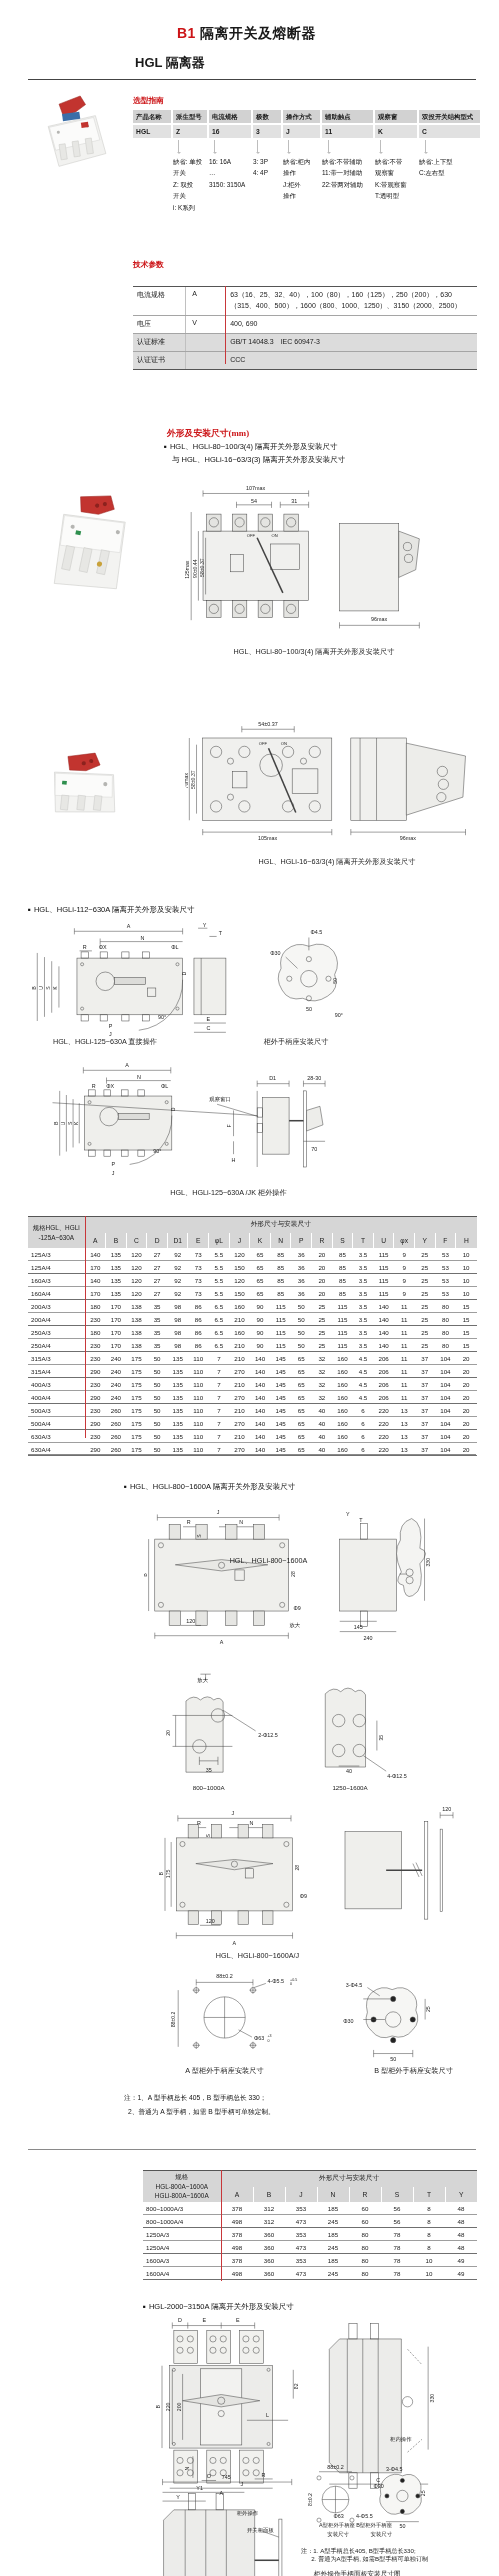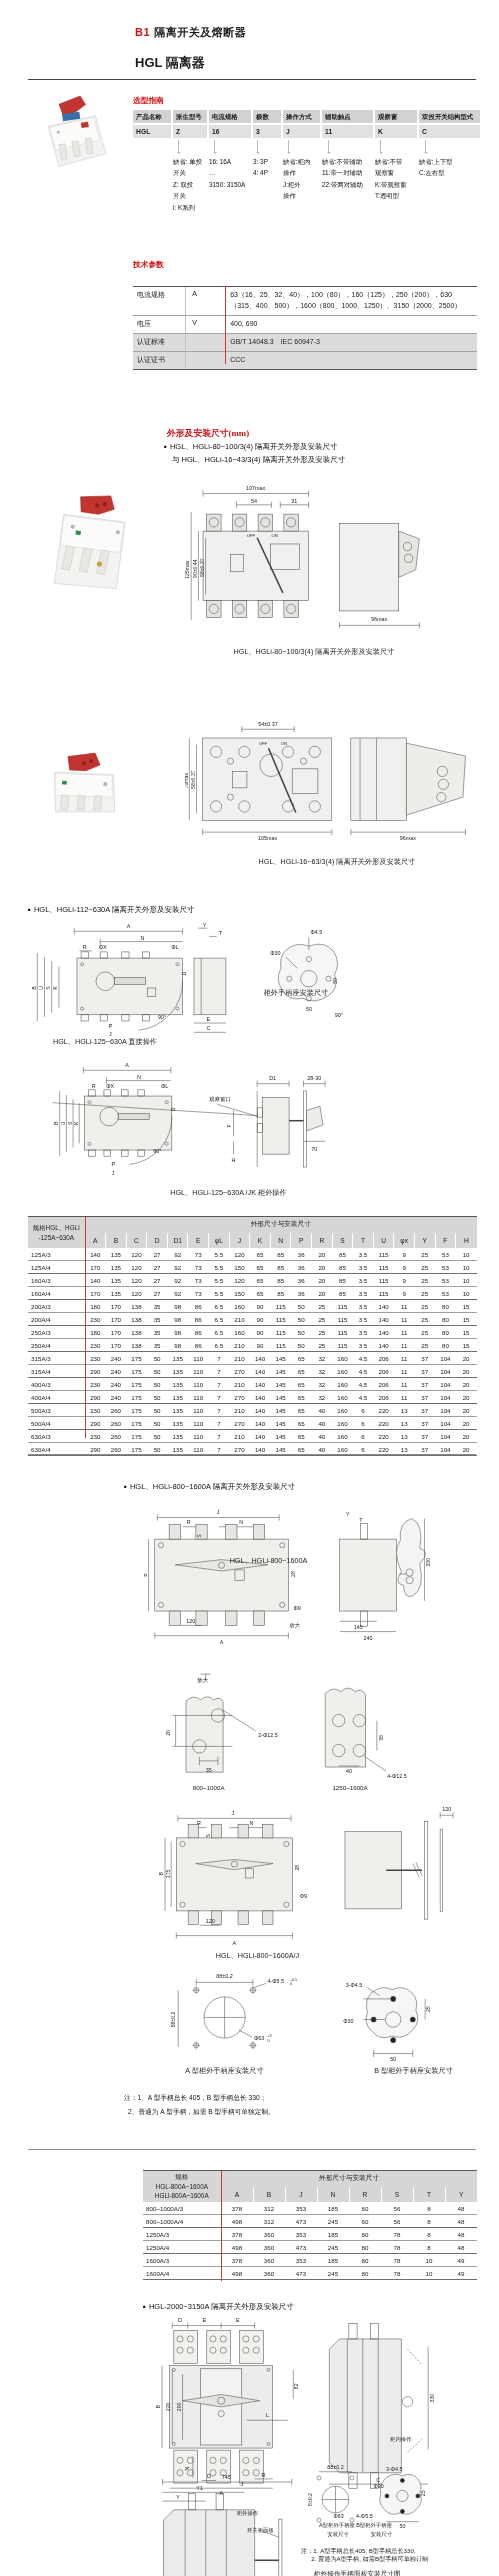--- a/index.html
+++ b/index.html
@@ -1,19 +1,19 @@
 <!DOCTYPE html>
 <html style="font-size:8.2px"><head>
 <meta charset="utf-8">
 <style>
   html,body{margin:0;padding:0;background:#fff;}
   .page{position:relative;width:500px;height:2810px;background:#fff;overflow:hidden;
         font-family:"Liberation Sans","DejaVu Sans",sans-serif;color:#1a1a1a;}
   .abs{position:absolute;}
-  .page-title{font-size:11px;font-weight:bold;letter-spacing:0.5px;}
+  .page-title{font-size:14px;font-weight:bold;letter-spacing:0.5px;margin-left:42px;}
   .page-title .code{color:#cc1417;margin-right:4.1px;}
   .page-subtitle{font-size:13px;font-weight:bold;}
   .hr{background:#444;height:1px;}
   .thin-hr{background:#8a8a8a;height:0.5px;}
   .red-heading{color:#cc1417;font-weight:bold;font-size:7.7px;}
   .red-heading.big{font-size:8.8px;font-family:Liberation Serif, serif;}
   .bullet{font-size:7.5px;color:#111;}
   .bullet .sq{font-size:4.6px;vertical-align:1px;margin-right:3.1px;}
   .drawing-cap{font-size:7.2px;color:#222;text-align:center;}
 
@@ -175,21 +175,21 @@
     <div class="row gray">
       <div class="lab">认证证书</div>
       <div class="unit"></div>
       <div class="val">CCC</div>
     </div>
   </div>
   <div class="abs redline" style="left:225px;top:286px;height:78px;"></div>
 
   <div class="abs red-heading big" style="left:167px;top:428px;">外形及安装尺寸(mm)</div>
   <div class="abs bullet" style="left:164px;top:442px;"><span class="sq">■</span><span>HGL、HGLi-80~100/3(4) 隔离开关外形及安装尺寸</span></div>
-  <div class="abs bullet" style="left:172px;top:455px;">与 HGL、HGLi-16~43/3(4) 隔离开关外形及安装尺寸</div>
+  <div class="abs bullet" style="left:172px;top:455px;">与 HGL、HGLi-16~63/3(3) 隔离开关外形及安装尺寸</div>
 
   <svg class="abs" style="left:41px;top:484px;" width="93" height="134" viewBox="0 0 180 260">
     <g transform="rotate(12 90 130)">
       <polygon points="30,70 150,60 160,190 40,205" fill="#f3f3f1" stroke="#c9c9c6"></polygon>
       <polygon points="32,72 148,62 152,120 36,130" fill="#fbfbfa" stroke="#d8d8d5"></polygon>
       <rect x="48" y="128" width="16" height="46" fill="#e7e7e4" stroke="#c9c9c6"></rect>
       <rect x="82" y="125" width="16" height="46" fill="#e7e7e4" stroke="#c9c9c6"></rect>
       <rect x="116" y="122" width="16" height="46" fill="#e7e7e4" stroke="#c9c9c6"></rect>
       <polygon points="55,30 112,16 124,40 96,56 62,58" fill="#c2342f" stroke="#9c2824"></polygon>
       <circle cx="90" cy="40" r="4" fill="#8c221e"></circle>
@@ -380,21 +380,21 @@
     <text x="370" y="26">T</text>
     <text x="350" y="192" text-anchor="middle">E</text>
     <text x="350" y="210" text-anchor="middle">C</text>
     <text x="548" y="24">Φ4.5</text>
     <text x="470" y="64">Φ30</text>
     <text x="600" y="114" class="rot" transform="rotate(-90 600 114)" text-anchor="middle">50</text>
     <text x="545" y="172" text-anchor="middle">50</text>
     <text x="595" y="185">90°</text>
   </svg>
   <div class="abs drawing-cap" style="left:46px;top:1037px;width:118px;">HGL、HGLi-125~630A 直接操作</div>
-  <div class="abs drawing-cap" style="left:255px;top:988px;width:82px;">柜外手柄座安装尺寸</div>
+  <div class="abs drawing-cap" style="left:255px;top:1037px;width:82px;">柜外手柄座安装尺寸</div>
 
   <svg class="abs" style="left:52px;top:1059px;" width="361" height="126" viewBox="0 0 700 245">
     <g stroke="#444" fill="none" stroke-width="1">
       <line x1="60" y1="22" x2="230" y2="22"></line>
         <line x1="60" y1="16" x2="60" y2="28"></line>
         <line x1="230" y1="16" x2="230" y2="28"></line>
       <line x1="105" y1="42" x2="230" y2="42"></line>
         <line x1="105" y1="36" x2="105" y2="48"></line>
       <rect x="62" y="72" width="170" height="105" fill="#efefec"></rect>
       <rect x="70" y="60" width="13" height="12"></rect>

